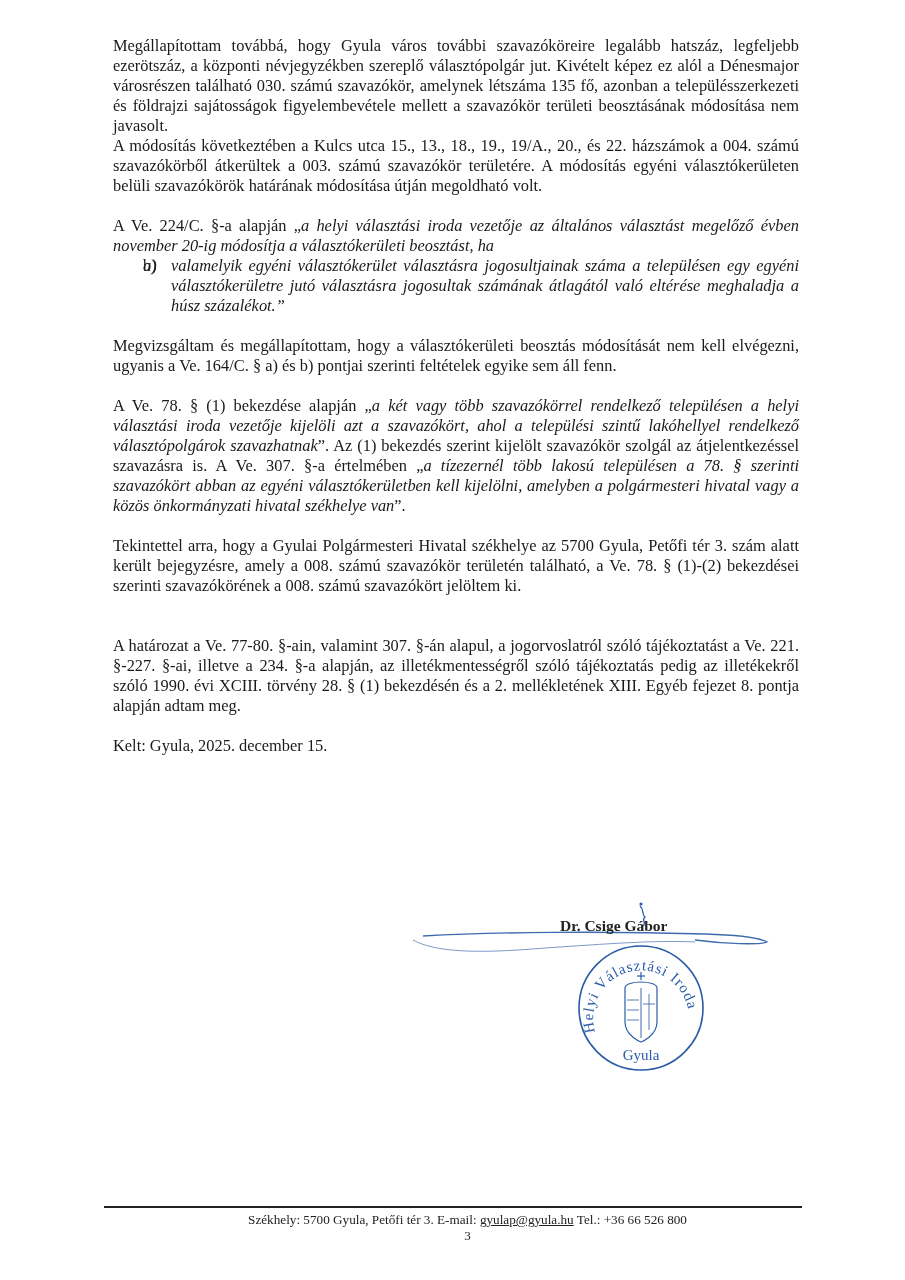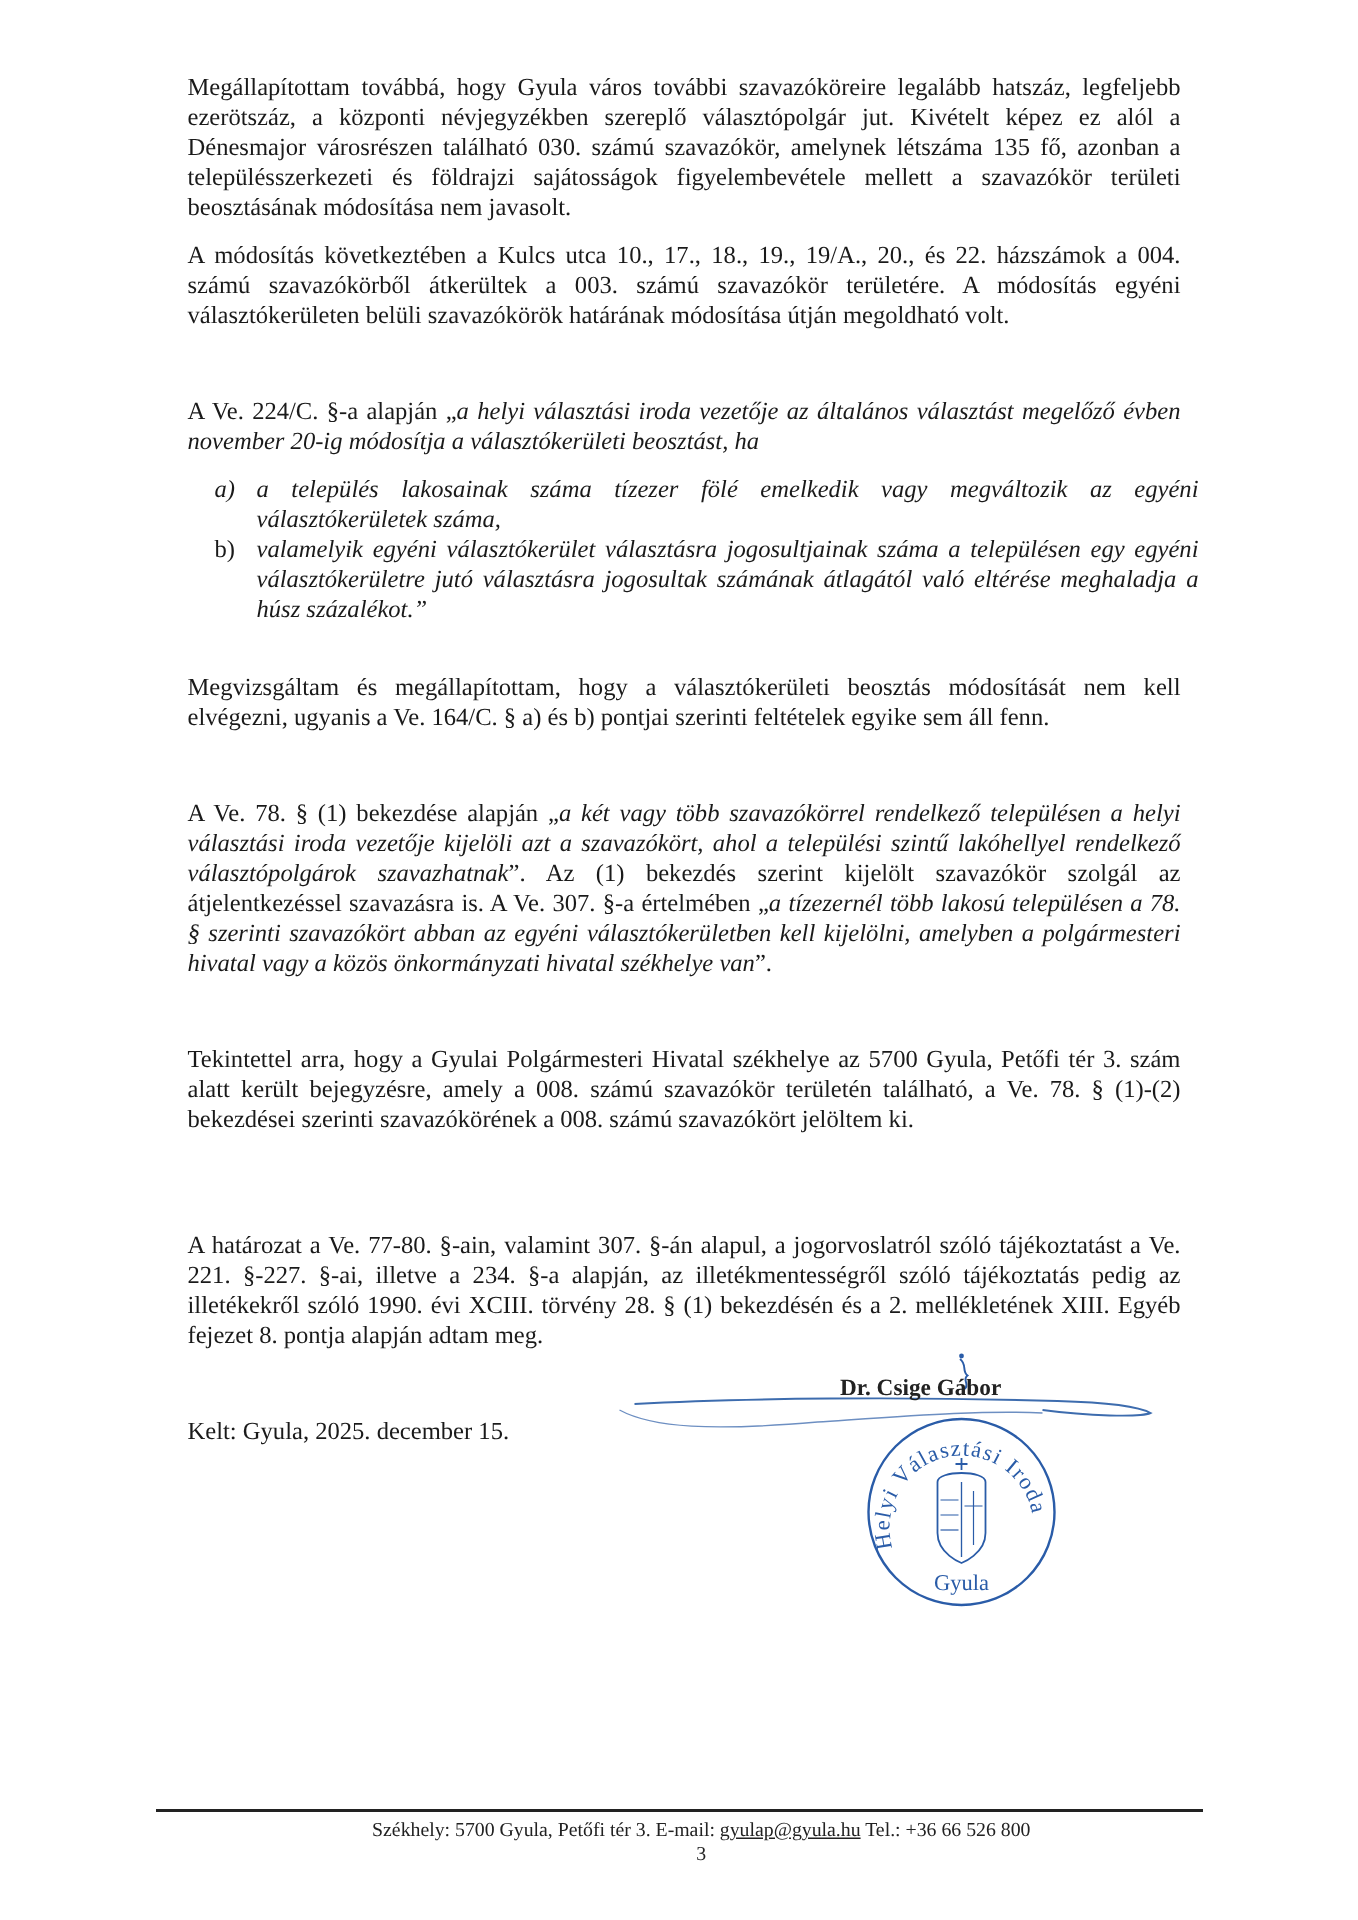--- a/index.html
+++ b/index.html
@@ -1,42 +1,42 @@
 <!DOCTYPE html>
 <html><head>
 <meta charset="utf-8">
 <style>
   html, body { margin: 0; padding: 0; background: #ffffff; }
   body { width: 905px; height: 1280px; position: relative; overflow: hidden;
          font-family: "Liberation Serif", serif; color: #1a1a1a; }
   .page { position: absolute; left: 113px; top: 36px; width: 686px; font-size: 16.4px; line-height: 20px; }
-  .p { text-align: justify; margin: 12px; }
+  .p { text-align: justify; margin: 0; }
   .gap { height: 20px; }
   em { font-style: italic; }
   .list { margin: 0; padding: 0; list-style: none; }
   .list li { position: relative; padding-left: 58px; text-align: justify; }
   .list li .mk { position: absolute; left: 30px; top: 0; }
   .list li .mk.it { font-style: italic; }
   .sig-area { position: absolute; left: 405px; top: 890px; width: 380px; height: 200px; }
   .sig-svg { position: absolute; left: 0; top: 0; }
   .sig-name { position: absolute; left: 155px; top: 27px; font-weight: bold; font-size: 15.5px; color: #222; font-family: "Liberation Serif", serif; text-align: right; }
   .footer-line { position: absolute; left: 104px; top: 1206px; width: 698px; height: 2px; background: #222; }
   .footer { position: absolute; left: 15px; width: 905px; top: 1212px; text-align: center; font-size: 13.2px; line-height: 16px; font-family: "Liberation Serif", serif; color: #222; }
   .footer a { color: #222; text-decoration: underline; }
 </style>
 </head>
 <body>
 
 <div class="page">
   <p class="p">Megállapítottam továbbá, hogy Gyula város további szavazóköreire legalább hatszáz, legfeljebb ezerötszáz, a központi névjegyzékben szereplő választópolgár jut. Kivételt képez ez alól a Dénesmajor városrészen található 030. számú szavazókör, amelynek létszáma 135 fő, azonban a településszerkezeti és földrajzi sajátosságok figyelembevétele mellett a szavazókör területi beosztásának módosítása nem javasolt.</p>
-  <p class="p">A módosítás következtében a Kulcs utca 10., 17., 18., 19., 19/A., 20., és 22. házszámok a 004. számú szavazókörből átkerültek a 003. számú szavazókör területére. A módosítás egyéni választókerületen belüli szavazókörök határának módosítása útján megoldható volt.</p>
+  <p class="p">A módosítás következtében a Kulcs utca 15., 13., 18., 19., 19/A., 20., és 22. házszámok a 004. számú szavazókörből átkerültek a 003. számú szavazókör területére. A módosítás egyéni választókerületen belüli szavazókörök határának módosítása útján megoldható volt.</p>
   <div class="gap"></div>
   <p class="p"><span>A Ve. 224/C. §-a alapján „</span><em>a helyi választási iroda vezetője az általános választást megelőző évben november 20-ig módosítja a választókerületi beosztást, ha</em></p>
   <ul class="list">
-    <li><span class="mk it">a)</span><em>a település lakosainak száma tízezer fölé emelkedik vagy megváltozik az egyéni választókerületek száma,</em></li>
+    <li><span class="mk it">a)</span></li>
     <li><span class="mk">b)</span><em>valamelyik egyéni választókerület választásra jogosultjainak száma a településen egy egyéni választókerületre jutó választásra jogosultak számának átlagától való eltérése meghaladja a húsz százalékot.”</em></li>
   </ul>
   <div class="gap"></div>
   <p class="p">Megvizsgáltam és megállapítottam, hogy a választókerületi beosztás módosítását nem kell elvégezni, ugyanis a Ve. 164/C. § a) és b) pontjai szerinti feltételek egyike sem áll fenn.</p>
   <div class="gap"></div>
   <p class="p"><span>A Ve. 78. § (1) bekezdése alapján „</span><em>a két vagy több szavazókörrel rendelkező településen a helyi választási iroda vezetője kijelöli azt a szavazókört, ahol a települési szintű lakóhellyel rendelkező választópolgárok szavazhatnak</em><span>”. Az (1) bekezdés szerint kijelölt szavazókör szolgál az átjelentkezéssel szavazásra is. A Ve. 307. §-a értelmében „</span><em>a tízezernél több lakosú településen a 78. § szerinti szavazókört abban az egyéni választókerületben kell kijelölni, amelyben a polgármesteri hivatal vagy a közös önkormányzati hivatal székhelye van</em><span>”.</span></p>
   <div class="gap"></div>
   <p class="p">Tekintettel arra, hogy a Gyulai Polgármesteri Hivatal székhelye az 5700 Gyula, Petőfi tér 3. szám alatt került bejegyzésre, amely a 008. számú szavazókör területén található, a Ve. 78. § (1)-(2) bekezdései szerinti szavazókörének a 008. számú szavazókört jelöltem ki.</p>
   <div class="gap"></div>
   <div class="gap"></div>

